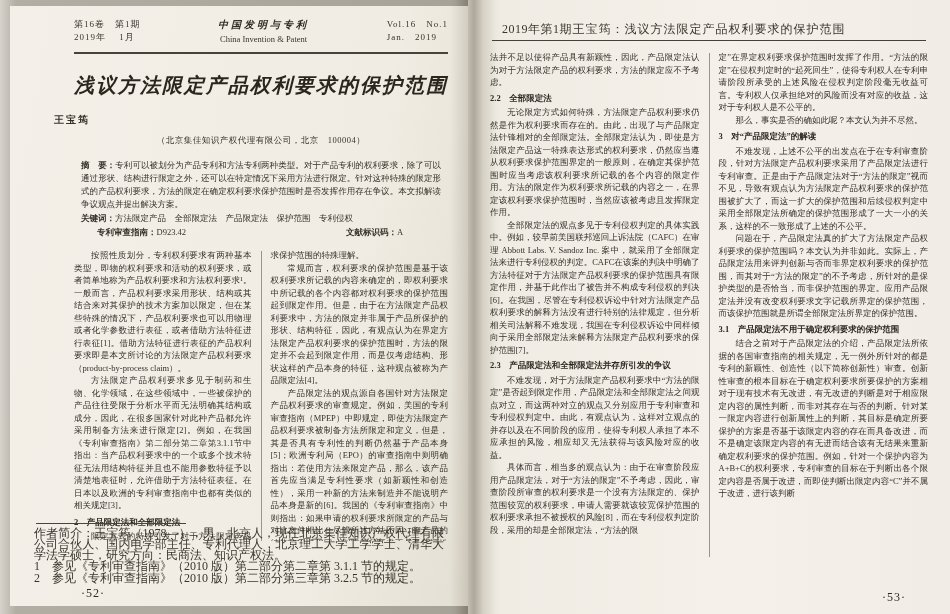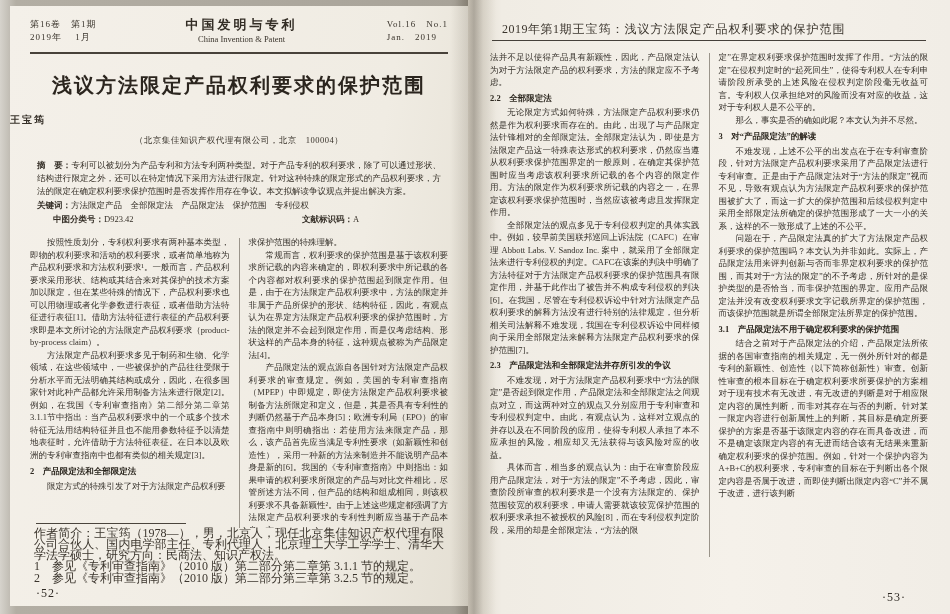--- a/index.html
+++ b/index.html
@@ -2,37 +2,37 @@
 <html><head>
 <meta charset="utf-8">
 <style>
   * { margin:0; padding:0; box-sizing:border-box; }
   html,body { width:950px; height:614px; }
   body { font-family:"Liberation Serif","DejaVu Serif",serif; }
   .scan { position:relative; width:950px; height:614px; overflow:hidden;
           background:linear-gradient(to right,#d6d3cc 0px,#b3aea4 16px,#a8a399 455px,#8a8478 472px,#aca79d 495px,#b6b1a7 949px); }
   .page { position:absolute; overflow:hidden; color:#363028; }
   .page-left { left:10px; top:6px; width:458px; height:600px;
-               background:linear-gradient(100deg,#f4f0e9 0%,#f0ece3 70%,#e4dfd3 100%); }
+               background:linear-gradient(100deg,#f4f0e9 0%,#f0ece3 70%,#e4dfd3 100%);padding-left:44px; }
   .page-right { left:468px; top:0; width:482px; height:614px;
                 background:linear-gradient(to right,#ddd7ca 0%,#f0ece4 7%,#f5f1ea 55%,#f1ede6 100%); }
   .gutter-shadow { position:absolute; left:450px; top:0; width:46px; height:614px; pointer-events:none;
                    background:linear-gradient(to right,rgba(76,66,52,0) 0%,rgba(76,66,52,0.16) 38%,rgba(56,48,38,0.30) 52%,rgba(76,66,52,0.10) 72%,rgba(76,66,52,0) 100%); }
 
   
   .ph-row { display:flex; justify-content:space-between; align-items:flex-start;
             padding:12px 20px 4px; font-size:9px; line-height:13px; color:#3a342c; }
   .ph-left div,.ph-right div { letter-spacing:1px; }
   .ph-center { text-align:center; }
-  .jt-cn { font-size:13px; letter-spacing:3px; font-weight:bold; color:#332d25; }
+  .jt-cn { font-size:10px; letter-spacing:3px; font-weight:bold; color:#332d25;font-style:italic; }
   .jt-en { font-size:8.5px; margin-top:2px; }
   .ph-rule { margin:2px 20px 0; border-bottom:2.2px solid #48423a; }
 
   .title { margin-top:18px; text-align:center; font-size:20px; font-weight:bold;
-           letter-spacing:2px; color:#2b251e; }
+           letter-spacing:2px; color:#2b251e;font-style:italic; }
   .author { margin-top:14px; text-align:left; font-size:10px; font-weight:bold; letter-spacing:2px; }
   .affil { margin-top:8px; text-align:center; font-size:8.5px; letter-spacing:0.5px; }
 
   .abstract { margin:12px 27px 0; font-size:8.5px; line-height:13px; text-align:justify; }
   .kw { margin:1px 27px 0; font-size:8.5px; line-height:13px; }
   .lbl { font-weight:bold; }
   .meta-row { position:relative; margin:2px 27px 0; font-size:8.5px; height:14px; }
   .meta-clc { margin-left:16px; }
   .meta-doc { position:absolute; left:265px; top:0; }
 
@@ -44,21 +44,21 @@
   .b-p { text-indent:2em; }
   .b-pc { text-indent:0; }
   .b-h { font-weight:bold; margin:4px 0 2px; color:#2d2820; }
   .b-h2 { font-weight:bold; margin:3px 0 2px; color:#2d2820; }
 
   
   .fn-area { position:absolute; left:0; bottom:22px; width:100%; padding:0 24px; }
   .fn-sep { width:150px; border-top:1.5px solid #4a443c; margin:0 0 4px 2px; }
   .fn-line { font-size:12px; line-height:11.3px; text-align:justify; color:#3a342c; }
 
-  .pageno { position:absolute; font-size:12px; color:#2f2a24; letter-spacing:1px; }
+  .pageno { position:absolute; font-size:12px; color:#2f2a24; letter-spacing:1px;margin-left:45px; }
   .pn-left { left:26px; bottom:5px; }
   .pn-right { right:44px; bottom:9px; }
 
   
   .ph2-row { position:relative; margin:23px 26px 0; font-size:12px; line-height:13px; height:13px; color:#3a342c; }
   .ph2-issue { position:absolute; left:8px; top:0; letter-spacing:0.5px; }
   .ph2-title { display:block; text-align:center; letter-spacing:1px; }
   .ph2-rule { margin:4px 24px 0; border-bottom:1.6px solid #45403a; }
 </style>
 </head>
@@ -83,21 +83,21 @@
     </div>
     <div class="ph-rule"></div>
 
     <h1 class="title">浅议方法限定产品权利要求的保护范围</h1>
     <div class="author">王宝筠</div>
     <div class="affil">（北京集佳知识产权代理有限公司，北京　100004）</div>
 
     <p class="abstract"><b class="lbl">摘　要：</b><span>专利可以被划分为产品专利和方法专利两种类型。对于产品专利的权利要求，除了可以通过形状、结构进行限定之外，还可以在特定情况下采用方法进行限定。针对这种特殊的限定形式的产品权利要求，方法的限定在确定权利要求保护范围时是否发挥作用存在争议。本文拟解读争议观点并提出解决方案。</span></p>
     <p class="kw"><b class="lbl">关键词：</b><span>方法限定产品　全部限定法　产品限定法　保护范围　专利侵权</span></p>
     <div class="meta-row">
-      <span class="meta-clc"><b class="lbl">中图分类号：</b><span>D923.42</span></span>
+      <span class="meta-clc"><b class="lbl">专利审查指南：</b><span>D923.42</span></span>
       <span class="meta-doc"><b class="lbl">文献标识码：</b><span>A</span></span>
     </div>
 
     <div class="body">
       <div class="col">
           <div class="blk b-p">按照性质划分，专利权利要求有两种基本类型，即物的权利要求和活动的权利要求，或者简单地称为产品权利要求和方法权利要求¹。一般而言，产品权利要求采用形状、结构或其结合来对其保护的技术方案加以限定，但在某些特殊的情况下，产品权利要求也可以用物理或者化学参数进行表征，或者借助方法特征进行表征[1]。借助方法特征进行表征的产品权利要求即是本文所讨论的方法限定产品权利要求（product-by-process claim）。</div>
           <div class="blk b-p">方法限定产品权利要求多见于制药和生物、化学领域，在这些领域中，一些被保护的产品往往受限于分析水平而无法明确其结构或成分，因此，在很多国家针对此种产品都允许采用制备方法来进行限定[2]。例如，在我国《专利审查指南》第二部分第二章第3.1.1节中指出：当产品权利要求中的一个或多个技术特征无法用结构特征并且也不能用参数特征予以清楚地表征时，允许借助于方法特征表征。在日本以及欧洲的专利审查指南中也都有类似的相关规定[3]。</div>
           <div class="blk b-h">2　产品限定法和全部限定法</div>
           <div class="blk b-p">限定方式的特殊引发了对于方法限定产品权利要</div>
         </div>

